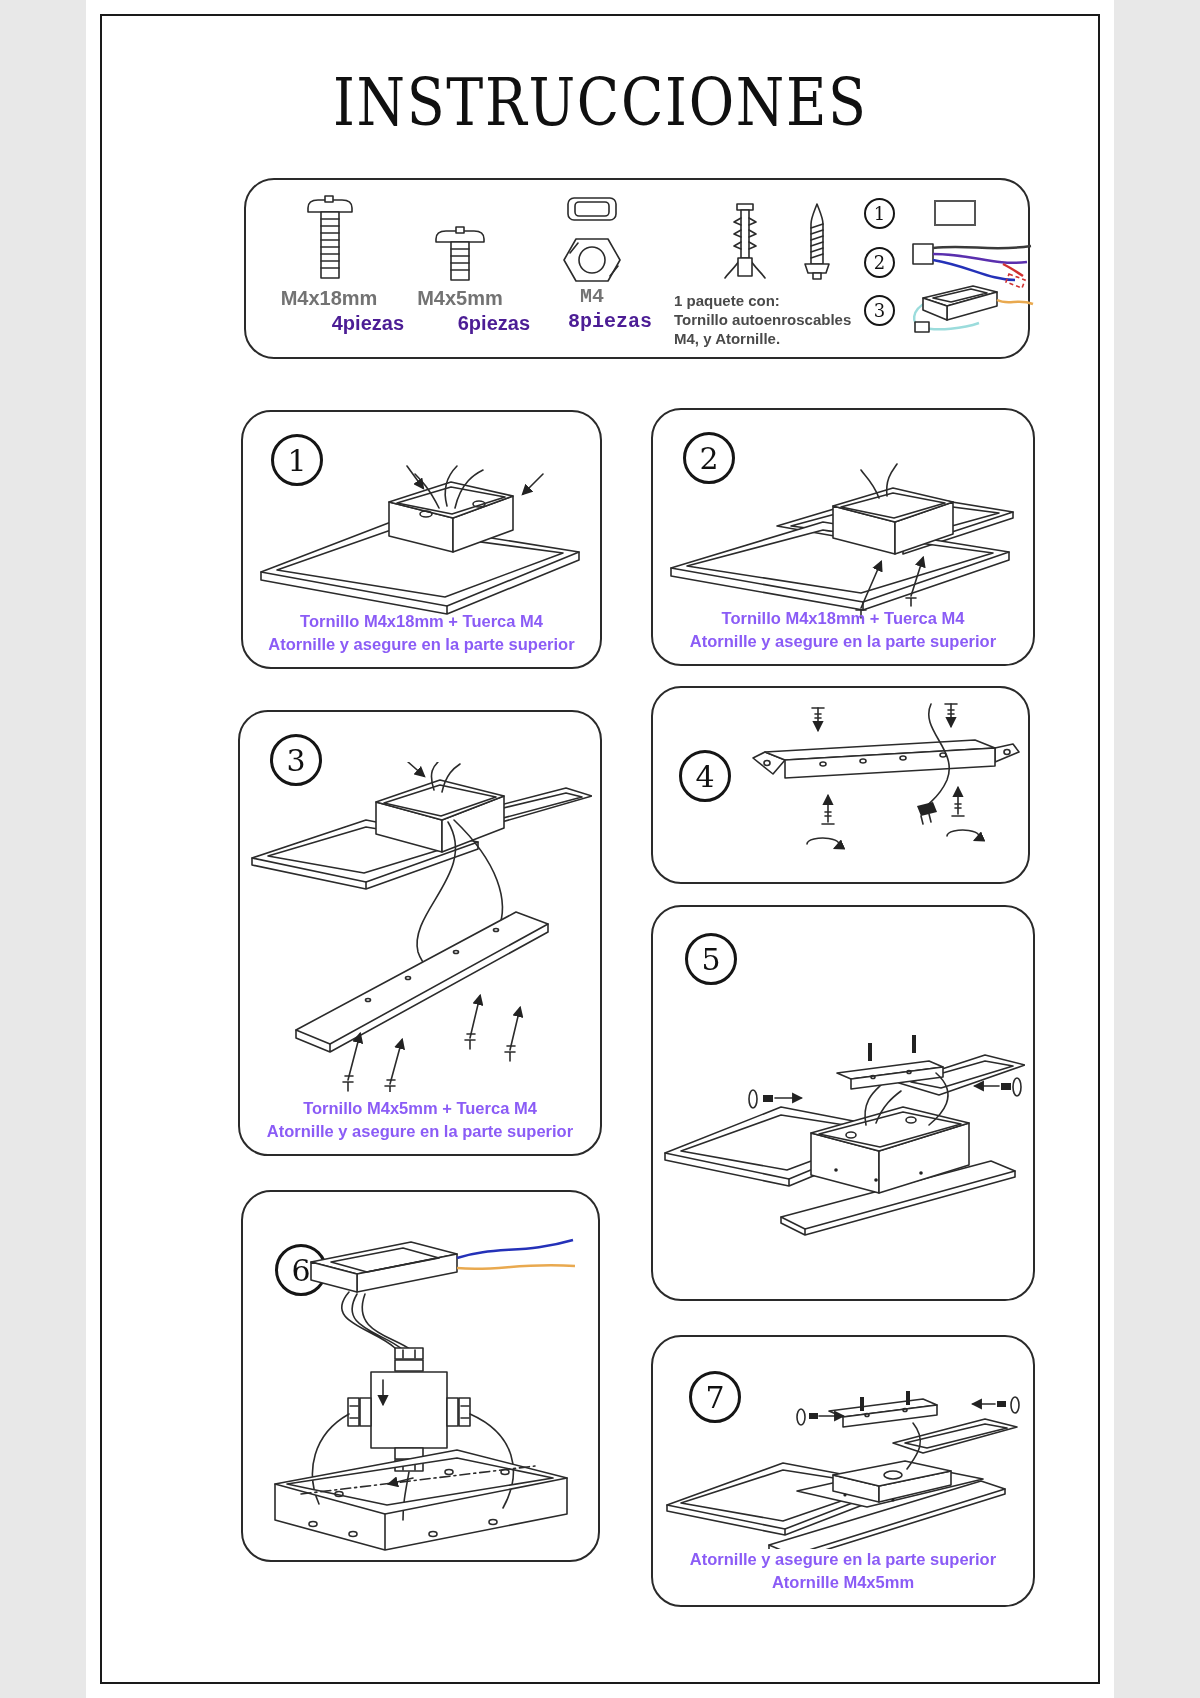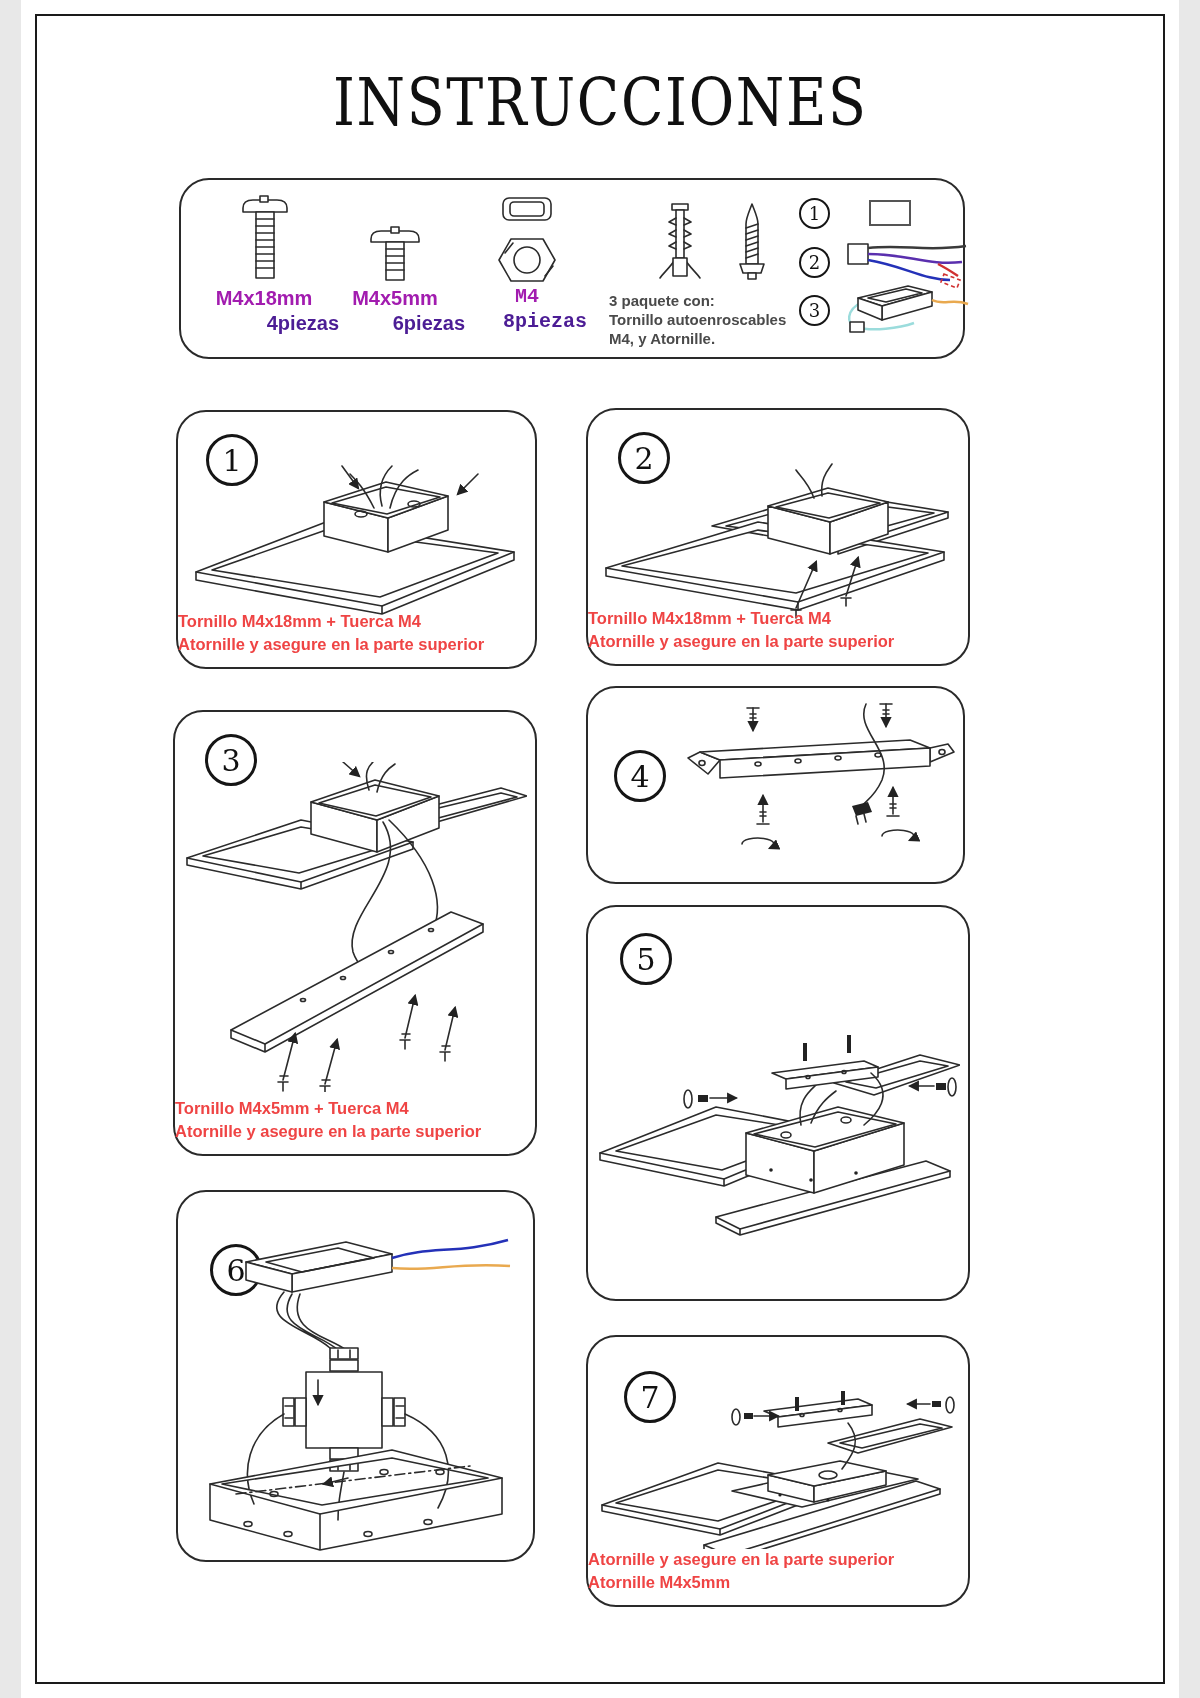--- a/index.html
+++ b/index.html
@@ -1,30 +1,30 @@
 <!DOCTYPE html>
 <html><head>
 <meta charset="utf-8">
 <style>
   html,body{margin:0;padding:0;background:#e8e8e8;}
-  .page{position:relative;width:1158px;height:1698px;background:#ffffff;margin:0 auto;
+  .page{position:relative;width:1028px;height:1698px;background:#ffffff;margin:0 auto;
         font-family:"Liberation Sans",sans-serif;color:#222;overflow:hidden;}
   .page-border{position:absolute;left:14px;top:14px;right:14px;bottom:14px;border:2px solid #1a1a1a;}
   .title{position:absolute;top:64px;left:0;width:100%;text-align:center;margin:0;
          font-family:"DejaVu Serif",serif;font-weight:500;font-size:66px;letter-spacing:2px;color:#101010;}
   .title span{display:inline-block;transform:scaleX(.84);}
   .panel{position:absolute;border:2px solid #2a2a2a;border-radius:30px;background:#fff;}
   .circle-num{position:absolute;display:flex;align-items:center;justify-content:center;
               width:46px;height:46px;border:3px solid #151515;border-radius:50%;
               font-family:"DejaVu Serif",serif;font-size:30px;color:#111;background:#fff;}
   .circle-num.small{position:static;width:27px;height:27px;border-width:2px;font-size:18px;flex:0 0 auto;}
-  .caption{position:absolute;left:0;bottom:12px;width:100%;
-           font-weight:bold;font-size:16.5px;line-height:1.35;color:#ef4444;}
+  .caption{position:absolute;left:0;bottom:12px;width:100%;text-align:center;
+           font-weight:bold;font-size:16.5px;line-height:1.35;color:#8b5cf6;}
   .part{position:absolute;text-align:center;}
-  .part-label,.part-qty{font-weight:bold;font-size:20px;color:#a21caf;line-height:1.25;}
+  .part-label,.part-qty{font-weight:bold;font-size:20px;color:#737373;line-height:1.25;}
   .part-qty{color:#4c1d95;text-align:right;}
   .pkg-note{font-weight:bold;font-size:15px;color:#4a4a4a;text-align:left;line-height:1.25;margin-top:6px;}
   .pkg-icons{display:flex;justify-content:center;align-items:flex-end;gap:24px;}
   .kit-row{position:absolute;display:flex;align-items:center;gap:14px;}
   svg{display:block;}
   .ln{stroke:#2b2b2b;stroke-width:1.6;fill:none;stroke-linecap:round;stroke-linejoin:round;}
   .wf{stroke:#2b2b2b;stroke-width:1.6;fill:#ffffff;stroke-linejoin:round;}
   .dk{fill:#222;stroke:none;}
   .art{position:absolute;}
 </style>
@@ -91,21 +91,21 @@
           <rect class="wf" x="21" y="56" width="14" height="18"></rect>
         </svg>
         <svg width="40" height="84" viewBox="0 0 40 84">
           <path class="wf" d="M20 2 C17 10 14 16 14 22 V62 h12 V22 C26 16 23 10 20 2 z"></path>
           <path class="ln" d="M14 26 l12 -4 M14 32 l12 -4 M14 38 l12 -4 M14 44 l12 -4 M14 50 l12 -4 M14 56 l12 -4"></path>
           <path class="wf" d="M8 62 h24 l-3 9 h-18 z"></path>
           <rect class="wf" x="16" y="71" width="8" height="6"></rect>
         </svg>
       </div>
       <div class="pkg-note">
-        <div>3 paquete con:</div>
+        <div>1 paquete con:</div>
         <div>Tornillo autoenroscables</div>
         <div>M4, y Atornille.</div>
       </div>
     </div>
 
     <div>
       <div class="kit-row" style="left:618px;top:16px;">
         <span class="circle-num small">1</span>
         <svg width="120" height="34" viewBox="0 0 120 34">
           <rect x="26" y="5" width="40" height="24" fill="none" stroke="#555" stroke-width="2"></rect>

